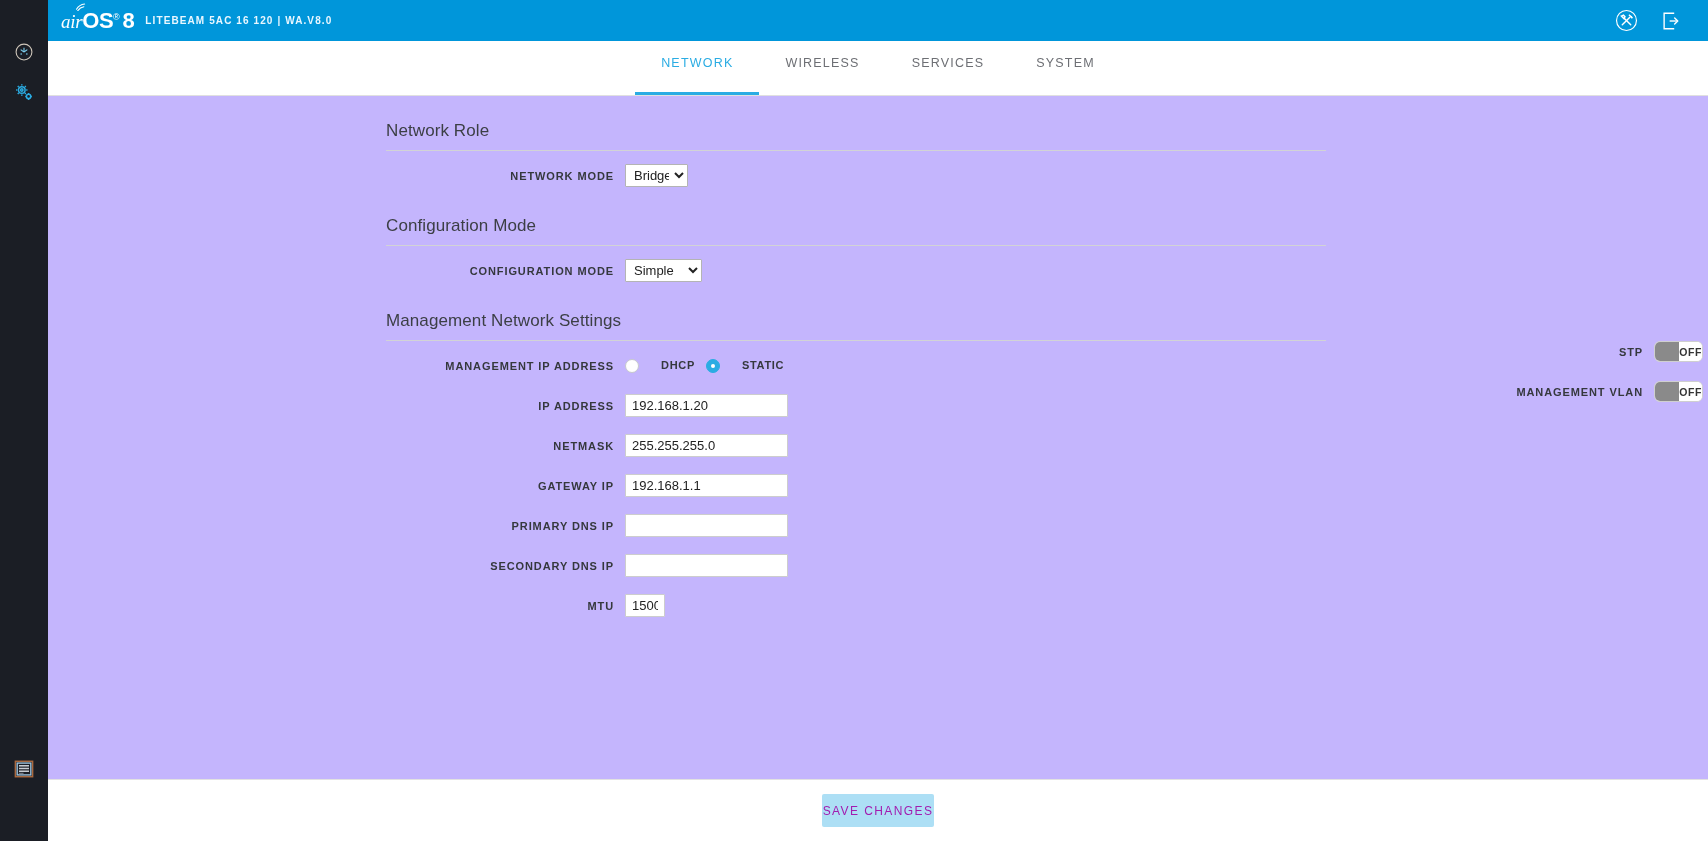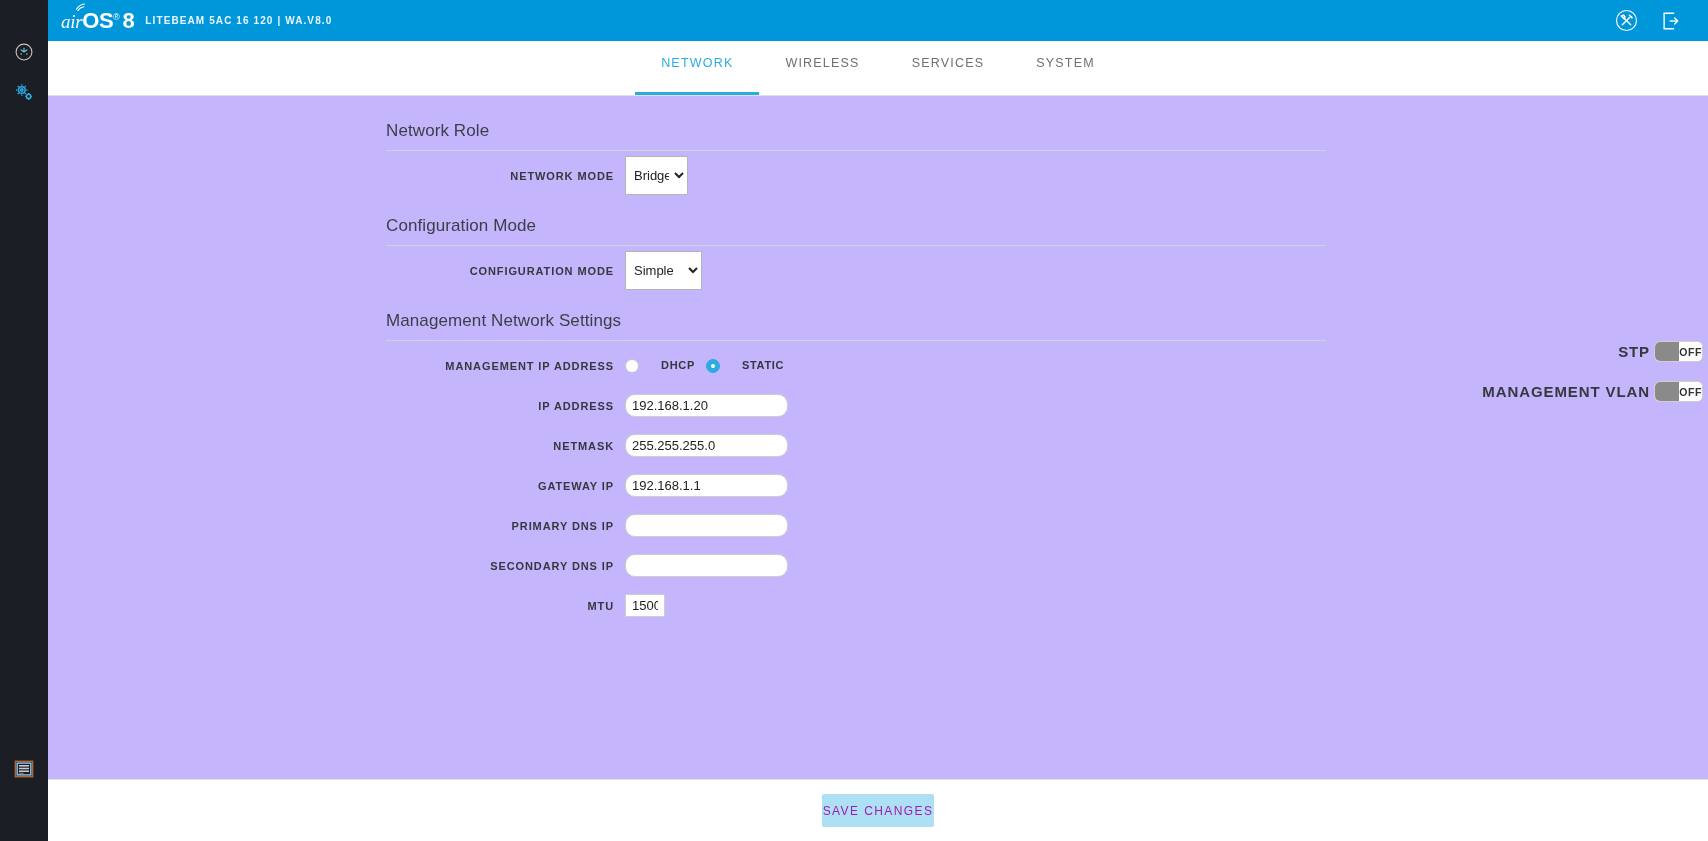--- a/index.html
+++ b/index.html
@@ -105,35 +105,35 @@
   .row { display: flex; align-items: center; height: 31px; margin-top: 9px; }
   .row-lbl {
     width: 247px; text-align: right;
     font-size: 11px; font-weight: 700; color: #35383d;
     letter-spacing: .9px; padding-right: 11px; white-space: nowrap;
   }
 
   select.ctl {
     font-family: "Liberation Sans", sans-serif;
     font-size: 13px; color: #222;
-    height: 39px; padding: 1px 2px 1px 4px;
+    height: 23px; padding: 1px 2px 1px 4px;
     border: 1px solid #b4b4b4; background: #fff;
     border-radius: 1px;
   }
   select.ctl.w-net { width: 63px; }
   select.ctl.w-cfg { width: 77px; }
 
   input.ctl {
     font-family: "Liberation Sans", sans-serif;
     font-size: 13px; color: #222;
     height: 23px; padding: 1px 6px;
     border: 1px solid #cdcdcd; background: #fff;
     border-radius: 1px; outline: none;
   }
-  input.ctl.wide { width: 163px; border-radius: 10px; }
+  input.ctl.wide { width: 163px; }
   input.ctl.mtu  { width: 40px; }
 
   .radios { display: flex; align-items: center; gap: 11px; }
   .radio-wrap { display: flex; align-items: flex-start; gap: 22px; cursor: pointer; }
   .radio {
     width: 14px; height: 14px; border-radius: 50%;
     border: 1px solid #c6c9cd; background: #fff;
     display: inline-block; position: relative; flex: none;
   }
   .radio.on { background: #2aace3; border-color: #2aace3; }
@@ -142,22 +142,22 @@
     width: 4px; height: 4px; border-radius: 50%; background: #fff;
   }
   .radio-lbl { font-size: 11px; font-weight: 700; color: #35383d; letter-spacing: .7px; }
 
   
   .right-col {
     position: absolute; left: 995px; top: 0; width: 330px;
   }
   .trow { display: flex; align-items: center; height: 31px; margin-top: 9px; justify-content: flex-end; }
   .trow-lbl {
-    font-size: 15px; font-weight: 700; color: #35383d;
-    letter-spacing: .9px; padding-right: 4px; white-space: nowrap;
+    font-size: 11px; font-weight: 700; color: #35383d;
+    letter-spacing: .9px; padding-right: 11px; white-space: nowrap;
   }
   .toggle {
     width: 49px; height: 21px;
     border: 1px solid #cfcfcf; border-radius: 6px;
     display: flex; align-items: stretch; overflow: hidden;
     background: #fff; cursor: pointer; flex: none;
   }
   .tg-knob { width: 31px; background: #8a8a8a; }
   .tg-knob.green { background: #1fbd72; }
   .tg-txt {

